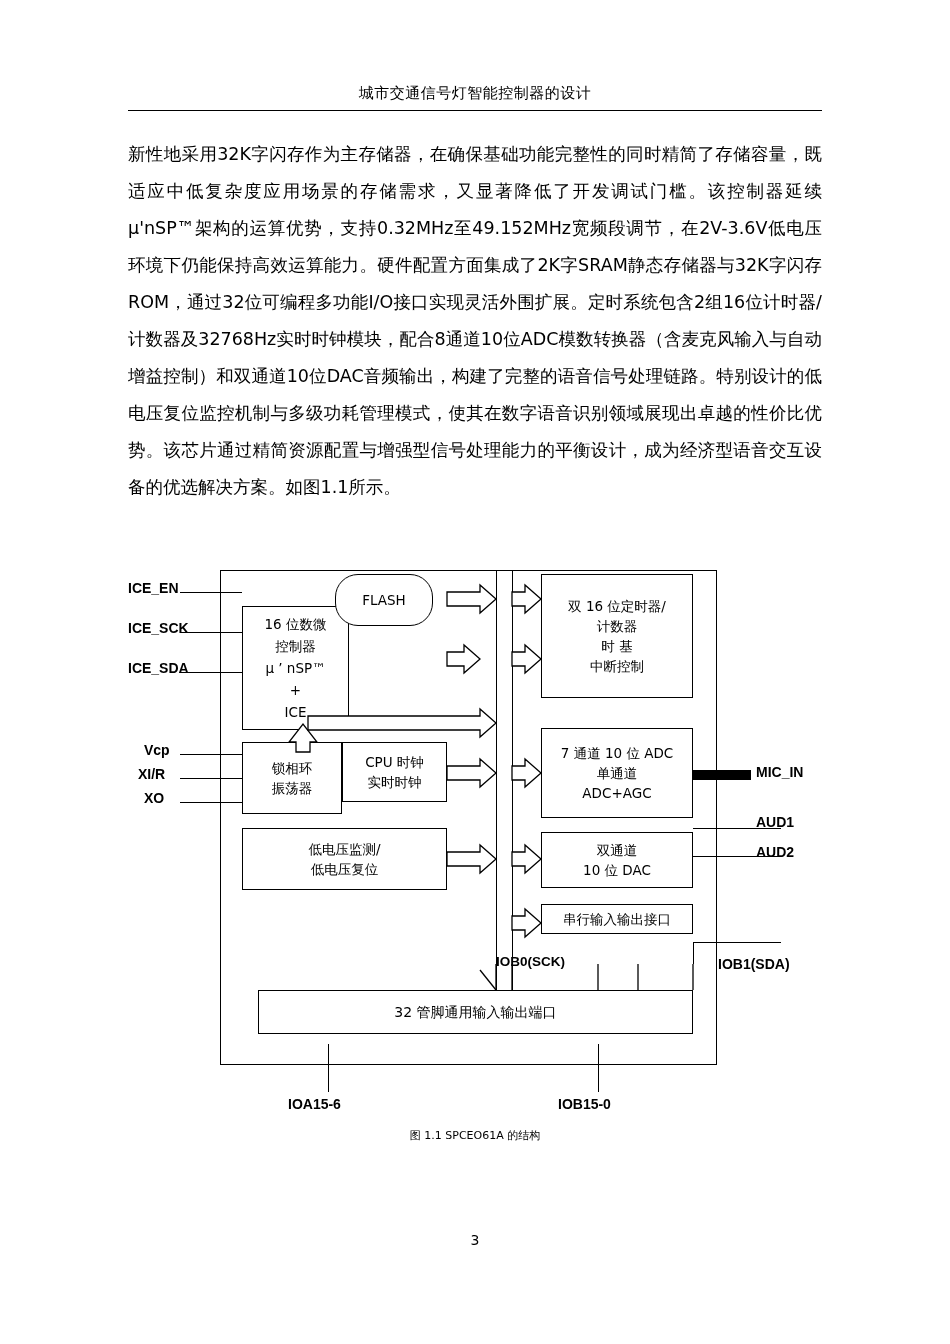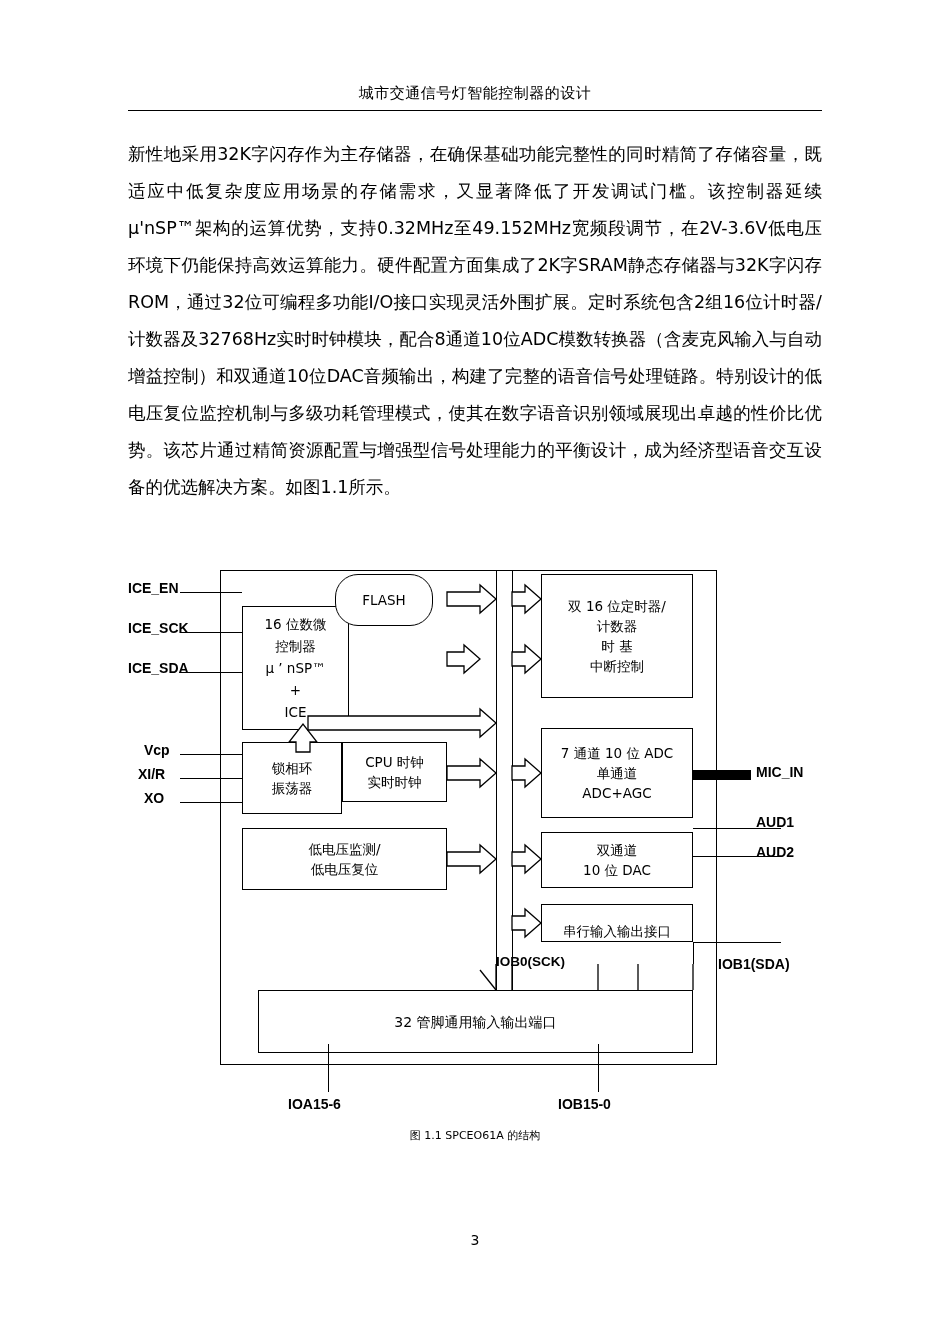--- a/index.html
+++ b/index.html
@@ -180,25 +180,25 @@
       <div class="box" style="left:114px; top:272px; width:205px; height:62px;">
         <span>低电压监测/</span>
         <span>低电压复位</span>
       </div>
 
       <div class="box" style="left:413px; top:276px; width:152px; height:56px;">
         <span>双通道</span>
         <span>10 位 DAC</span>
       </div>
 
-      <div class="box" style="left:413px; top:348px; width:152px; height:38px;justify-content:flex-end;">
+      <div class="box" style="left:413px; top:348px; width:152px; height:30px;">
         <span>串行输入输出接口</span>
       </div>
 
-      <div class="box" style="left:130px; top:434px; width:435px; height:63px; font-size:14px;">
+      <div class="box" style="left:130px; top:434px; width:435px; height:44px; font-size:14px;">
         <span>32 管脚通用输入输出端口</span>
       </div>
 
       <div class="line hline" style="left:52px; top:36px; width:62px;"></div>
       <div class="line hline" style="left:52px; top:76px; width:62px;"></div>
       <div class="line hline" style="left:52px; top:116px; width:62px;"></div>
       <div class="line hline" style="left:52px; top:198px; width:62px;"></div>
       <div class="line hline" style="left:52px; top:222px; width:62px;"></div>
       <div class="line hline" style="left:52px; top:246px; width:62px;"></div>
 

